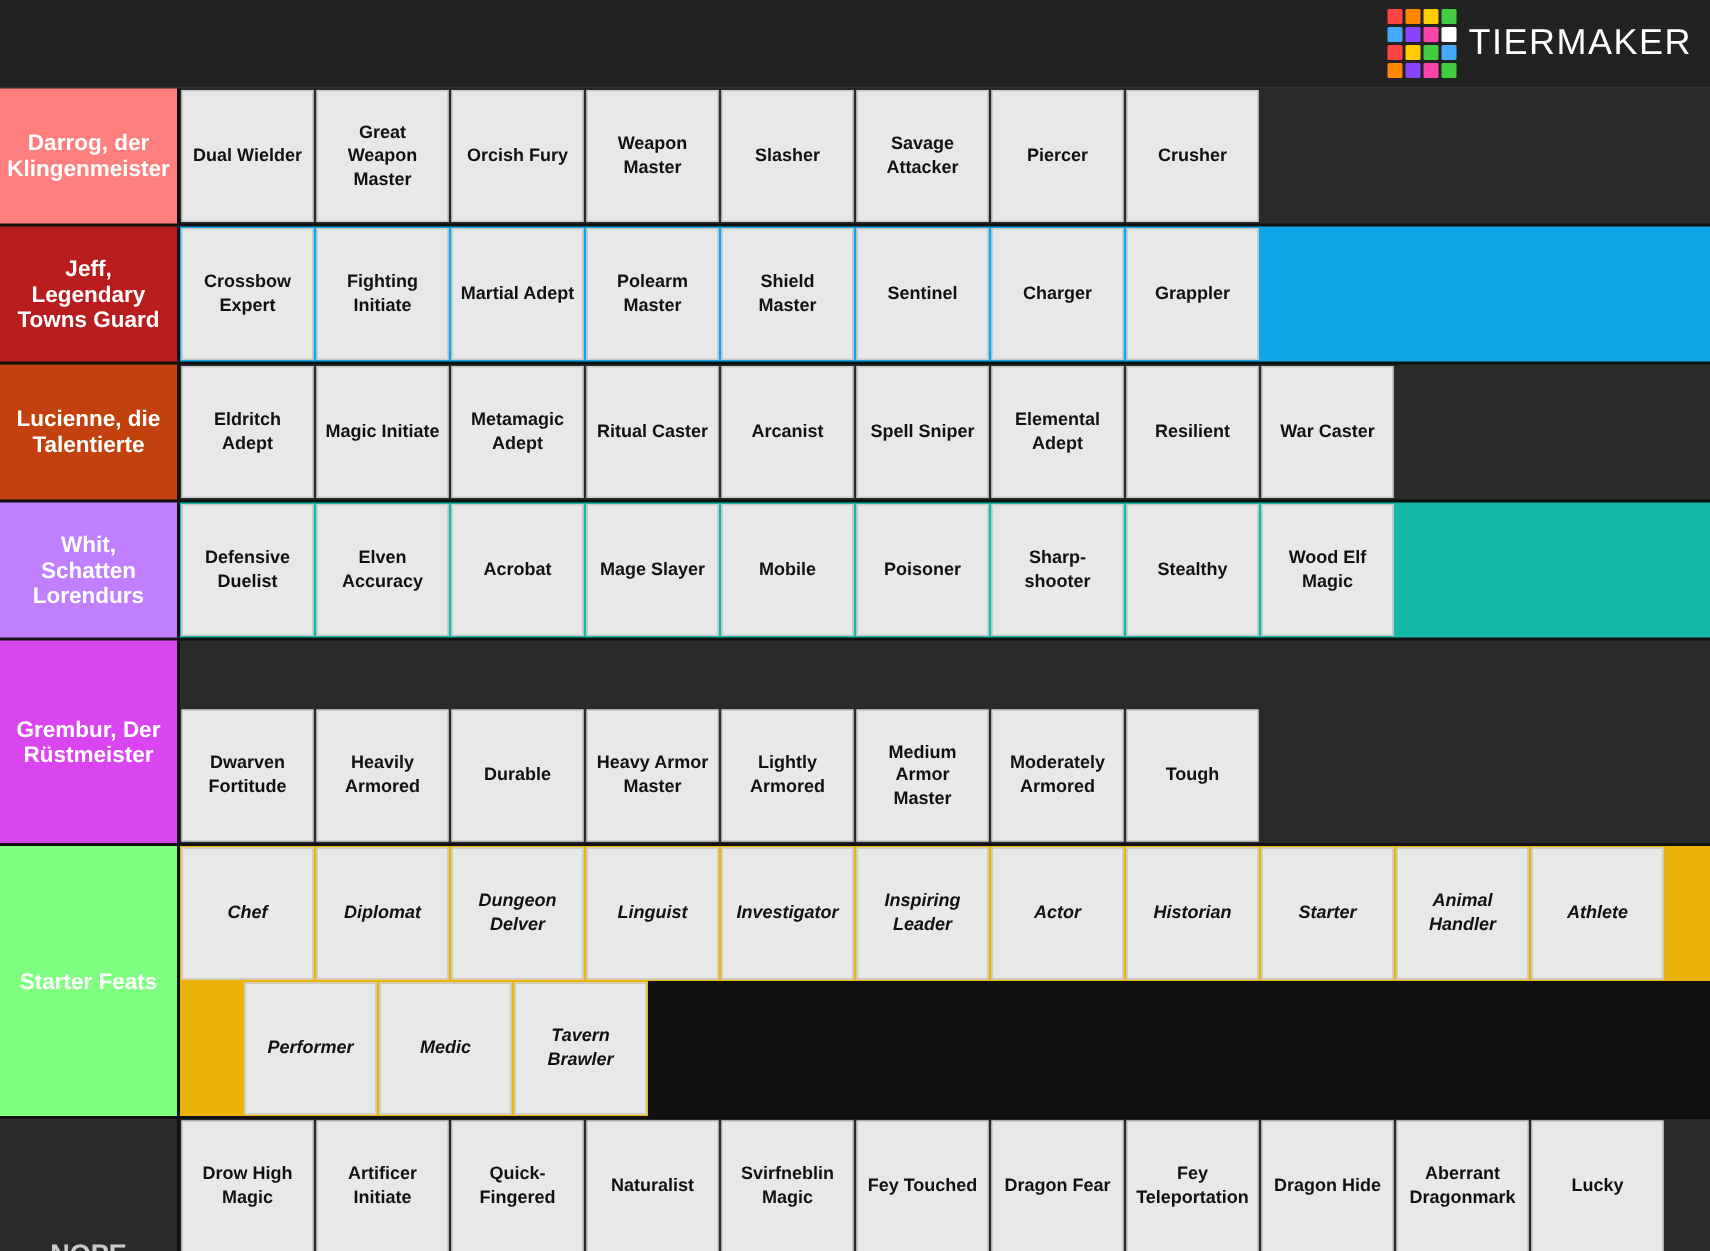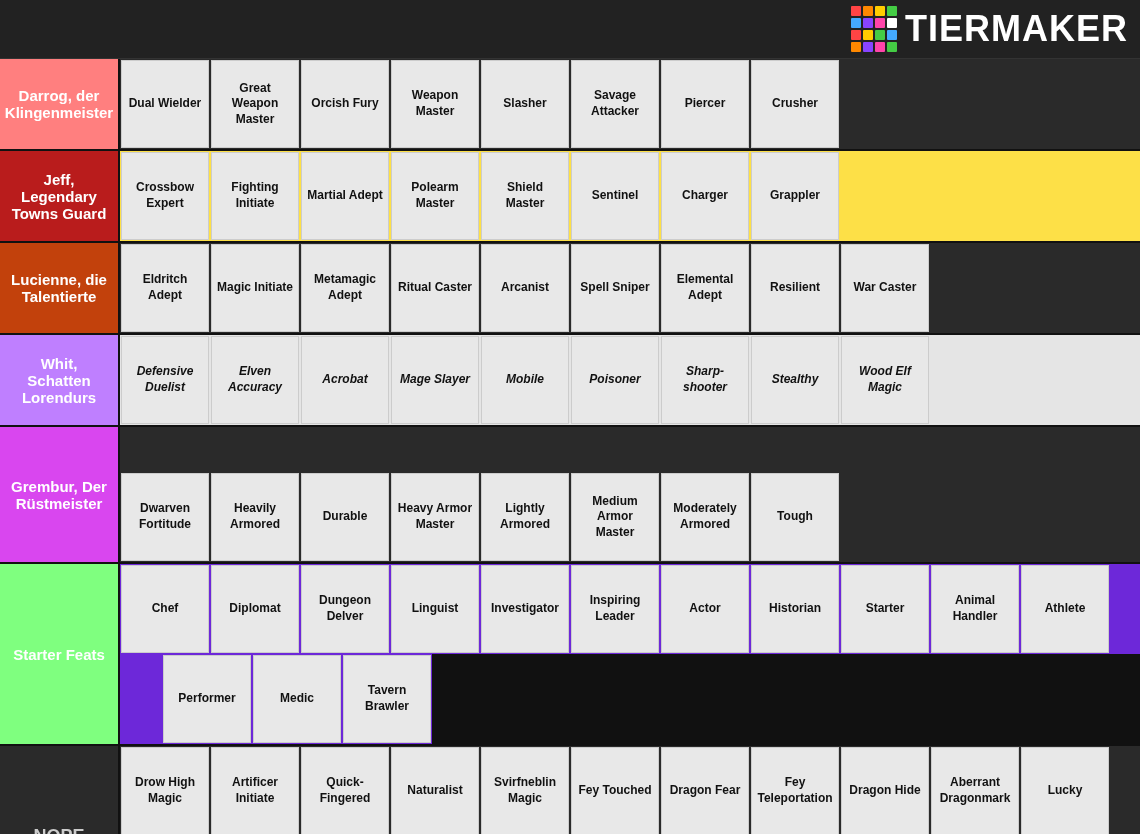--- a/index.html
+++ b/index.html
@@ -33,22 +33,22 @@
       grid-template-columns: repeat(4, 10px);
       grid-template-rows: repeat(4, 10px);
       gap: 2px;
     }
     .logo-cell {
       width: 10px;
       height: 10px;
       border-radius: 1px;
     }
     .logo-text {
-      font-size: 36px;
-      font-weight: 700;
+      font-size: 24px;
+      font-weight: 400;
       color: white;
       font-family: Arial Black, sans-serif;
       text-transform: uppercase;
       letter-spacing: 1px;
     }
     .tier-row {
       display: flex;
       border-bottom: 2px solid #111;
       min-height: 90px;
     }
@@ -122,21 +122,21 @@
             <div class="feat-card">Weapon Master</div>
             <div class="feat-card">Slasher</div>
             <div class="feat-card">Savage Attacker</div>
             <div class="feat-card">Piercer</div>
             <div class="feat-card">Crusher</div>
           </div>
         </div>
       </div>
       <div class="tier-row">
         <div class="tier-label" style="background: #b91c1c;">Jeff, Legendary Towns Guard</div>
-        <div style="flex: 1 1 0%; background: #fde047; border-left: 2px solid rgb(17, 17, 17); display: flex; flex-direction: column;">
+        <div style="flex: 1 1 0%; background: #0ea5e9; border-left: 2px solid rgb(17, 17, 17); display: flex; flex-direction: column;">
           <div style="display: flex; flex-wrap: wrap;">
             <div class="feat-card">Crossbow Expert</div>
             <div class="feat-card">Fighting Initiate</div>
             <div class="feat-card">Martial Adept</div>
             <div class="feat-card">Polearm Master</div>
             <div class="feat-card">Shield Master</div>
             <div class="feat-card">Sentinel</div>
             <div class="feat-card">Charger</div>
             <div class="feat-card">Grappler</div>
           </div>
@@ -153,21 +153,21 @@
             <div class="feat-card">Arcanist</div>
             <div class="feat-card">Spell Sniper</div>
             <div class="feat-card">Elemental Adept</div>
             <div class="feat-card">Resilient</div>
             <div class="feat-card">War Caster</div>
           </div>
         </div>
       </div>
       <div class="tier-row">
         <div class="tier-label" style="background: rgb(191, 127, 255);">Whit, Schatten Lorendurs</div>
-        <div style="flex: 1 1 0%; background: #e5e5e5; border-left: 2px solid rgb(17, 17, 17); display: flex; flex-direction: column; font-style: italic;">
+        <div style="flex: 1 1 0%; background: #14b8a6; border-left: 2px solid rgb(17, 17, 17); display: flex; flex-direction: column;">
           <div style="display: flex; flex-wrap: wrap;">
             <div class="feat-card">Defensive Duelist</div>
             <div class="feat-card">Elven Accuracy</div>
             <div class="feat-card">Acrobat</div>
             <div class="feat-card">Mage Slayer</div>
             <div class="feat-card">Mobile</div>
             <div class="feat-card">Poisoner</div>
             <div class="feat-card">Sharp-shooter</div>
             <div class="feat-card">Stealthy</div>
             <div class="feat-card">Wood Elf Magic</div>
@@ -184,21 +184,21 @@
             <div class="feat-card">Heavy Armor Master</div>
             <div class="feat-card">Lightly Armored</div>
             <div class="feat-card">Medium Armor Master</div>
             <div class="feat-card">Moderately Armored</div>
             <div class="feat-card">Tough</div>
           </div>
         </div>
       </div>
       <div class="tier-row">
         <div class="tier-label" style="background: rgb(127, 255, 127);">Starter Feats</div>
-        <div style="flex: 1 1 0%; background: #6d28d9; border-left: 2px solid rgb(17, 17, 17); display: flex; flex-direction: column;">
+        <div style="flex: 1 1 0%; background: #eab308; border-left: 2px solid rgb(17, 17, 17); display: flex; flex-direction: column; font-style: italic;">
           <div style="display: flex; flex-wrap: wrap;">
             <div class="feat-card">Chef</div>
             <div class="feat-card">Diplomat</div>
             <div class="feat-card">Dungeon Delver</div>
             <div class="feat-card">Linguist</div>
             <div class="feat-card">Investigator</div>
             <div class="feat-card">Inspiring Leader</div>
             <div class="feat-card">Actor</div>
             <div class="feat-card">Historian</div>
             <div class="feat-card">Starter</div>

